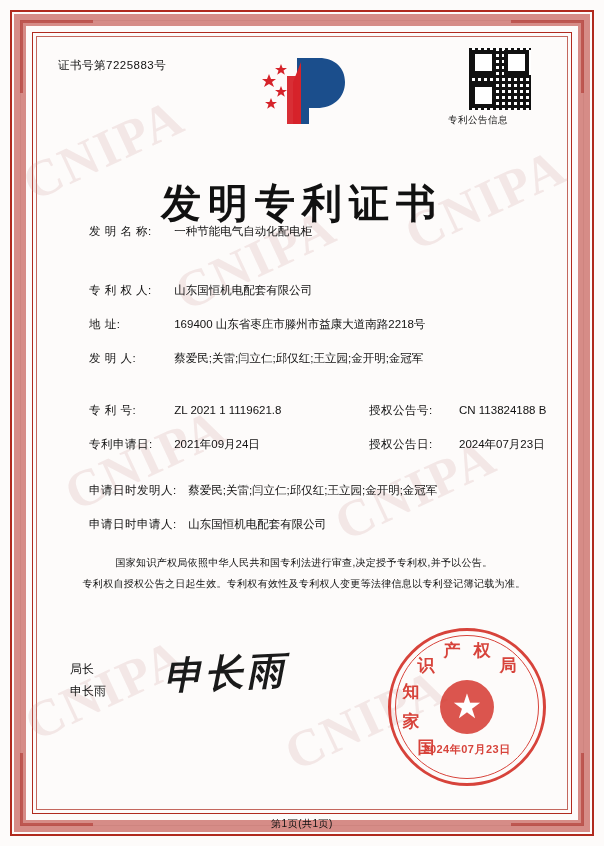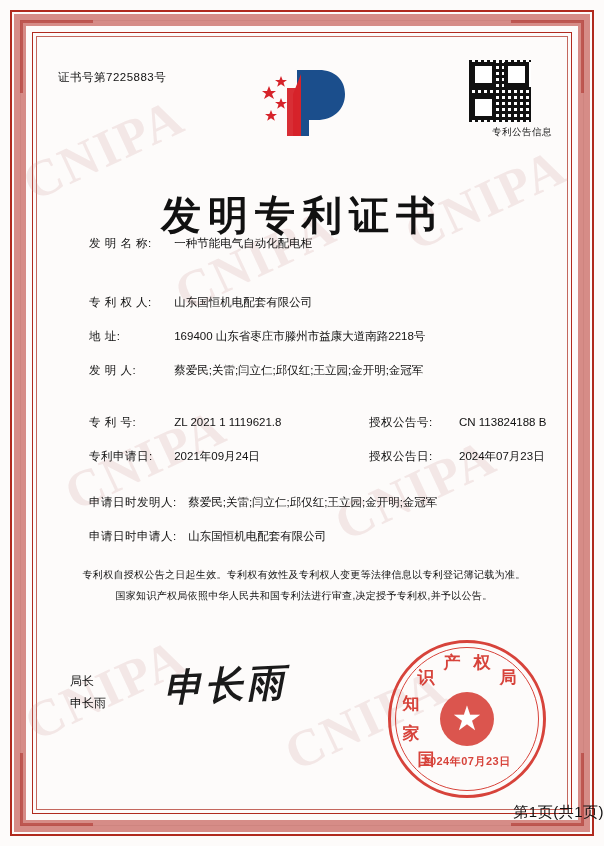--- a/index.html
+++ b/index.html
@@ -90,21 +90,21 @@
   .wm2 { left: 170px; top: 230px; font-size: 52px; }
   .wm3 { left: 400px; top: 170px; font-size: 52px; }
   .wm4 { left: 60px;  top: 430px; font-size: 52px; }
   .wm5 { left: 330px; top: 460px; font-size: 52px; }
   .wm6 { left: 20px;  top: 660px; font-size: 52px; }
   .wm7 { left: 280px; top: 690px; font-size: 52px; }
 
   
   .content {
     position: absolute;
-    left: 52px; top: 48px;
+    left: 52px; top: 36px;
     width: 500px; height: 750px;
   }
 
   .cert-no {
     position: absolute;
     left: 6px; top: 22px;
     font-size: 11.5px;
     color: #111;
     font-family: "Liberation Sans", sans-serif;
     letter-spacing: 0.5px;
@@ -115,21 +115,21 @@
     position: absolute;
     left: 205px; top: 16px;
     width: 96px; height: 78px;
   }
 
   
   .qr-block {
     position: absolute;
     right: 0px; top: 12px;
     width: 104px;
-    text-align: right;
+    text-align: left;
   }
   .qr-code {
     width: 62px; height: 62px;
     margin: 0 auto;
     background-color: #fff;
     background-image:
       repeating-linear-gradient(90deg, #111 0 3px, transparent 3px 6px),
       repeating-linear-gradient(0deg, #111 0 3px, transparent 3px 6px);
     background-size: 6px 6px, 6px 6px;
     position: relative;
@@ -293,24 +293,24 @@
     bottom: 26px;
     text-align: center;
     font-size: 11px;
     color: #d4342b;
     font-weight: bold;
     letter-spacing: 0.5px;
   }
 
   .footer {
     position: absolute;
-    left: 0; bottom: 24px;
+    left: 0; bottom: 15px;
     width: 100%;
-    text-align: right;
-    font-size: 15px;
+    text-align: center;
+    font-size: 10px;
     color: #111;
     letter-spacing: 0.5px;
   }
 </style>
 </head>
 <body>
 
 <div class="page">
 
   <div class="border-outer"></div>
@@ -405,22 +405,22 @@
       </div>
 
       <div class="row">
         <span class="lbl" style="width:96px">申请日时申请人:</span>
         <span class="val">山东国恒机电配套有限公司</span>
       </div>
 
     </div>
 
     <div class="legal">
+      <div>国家知识产权局依照中华人民共和国专利法进行审查,决定授予专利权,并予以公告。</div>
       <div>专利权自授权公告之日起生效。专利权有效性及专利权人变更等法律信息以专利登记簿记载为准。</div>
-      <div>国家知识产权局依照中华人民共和国专利法进行审查,决定授予专利权,并予以公告。</div>
     </div>
 
     <div class="sig-block">
       <div>局长</div>
       <div>申长雨</div>
     </div>
     <div class="sig-hand">申长雨</div>
 
     <div class="seal">
       <div class="seal-inner"></div>

